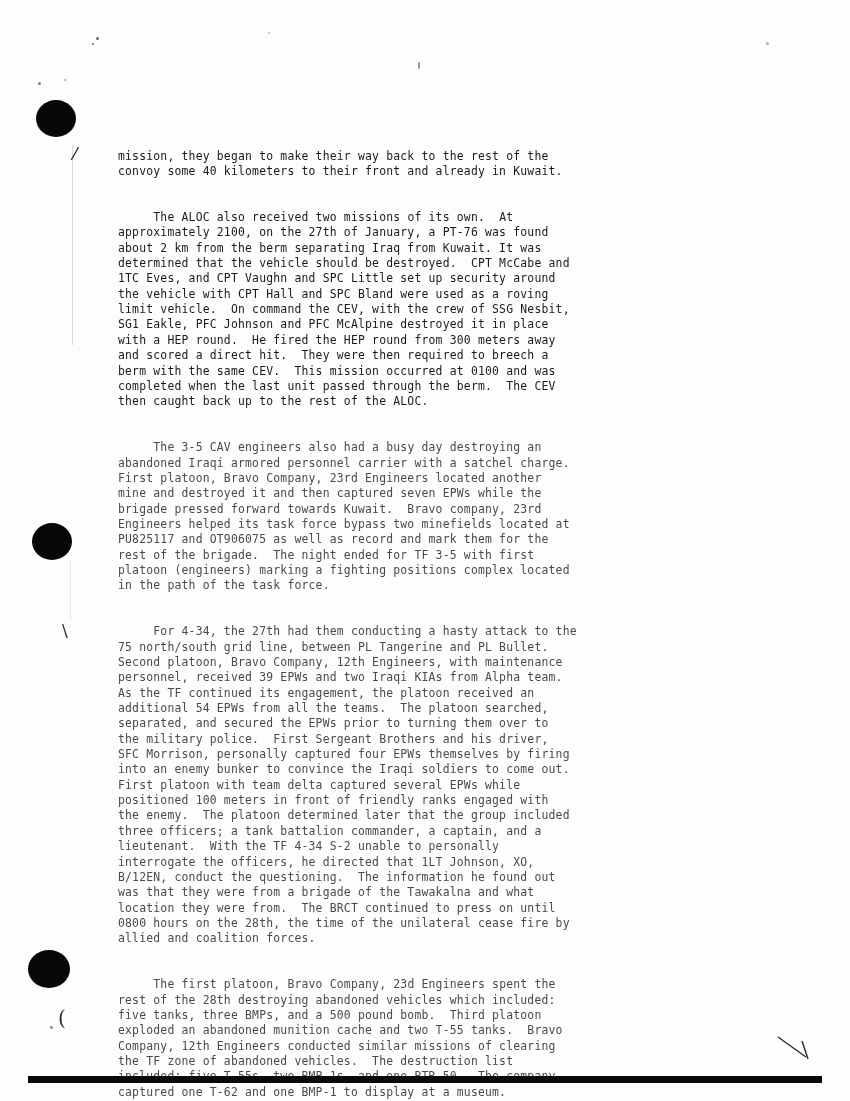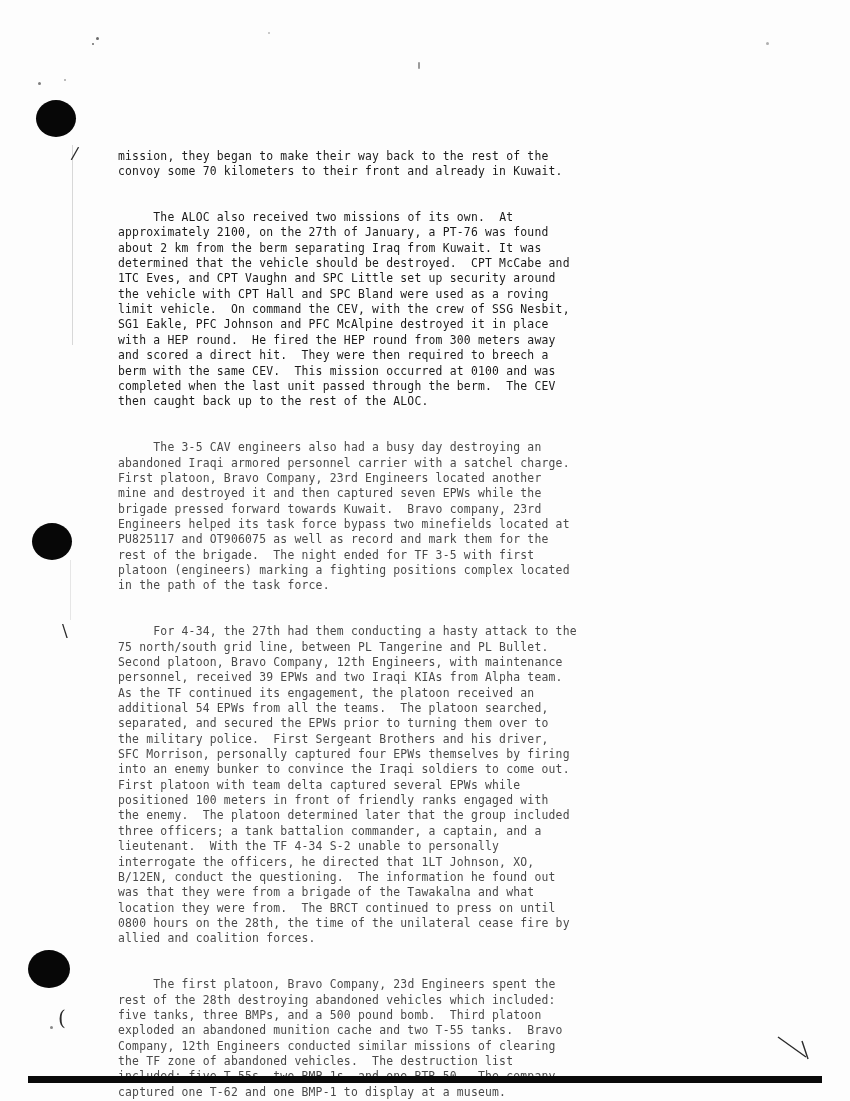--- a/index.html
+++ b/index.html
@@ -110,21 +110,21 @@
 
   <div class="edge-line" style="left:72px; top:145px; width:1px; height:200px; opacity:.55;"></div>
   <div class="edge-line" style="left:70px; top:560px; width:1px; height:60px; opacity:.35;"></div>
 
   <div class="mark" style="left:72px; top:145px; transform:rotate(12deg);">/</div>
   <div class="mark" style="left:62px; top:622px;">\</div>
   <div class="mark" style="left:58px; top:1008px; font-size:20px;">(</div>
 
   <div class="body-text">
     <p class="para">mission, they began to make their way back to the rest of the
-convoy some 70 kilometers to their front and already in Kuwait.</p>
+convoy some 40 kilometers to their front and already in Kuwait.</p>
     <p class="para">     The ALOC also received two missions of its own.  At
 approximately 2100, on the 27th of January, a PT-76 was found
 about 2 km from the berm separating Iraq from Kuwait. It was
 determined that the vehicle should be destroyed.  CPT McCabe and
 1TC Eves, and CPT Vaughn and SPC Little set up security around
 the vehicle with CPT Hall and SPC Bland were used as a roving
 limit vehicle.  On command the CEV, with the crew of SSG Nesbit,
 SG1 Eakle, PFC Johnson and PFC McAlpine destroyed it in place
 with a HEP round.  He fired the HEP round from 300 meters away
 and scored a direct hit.  They were then required to breech a

